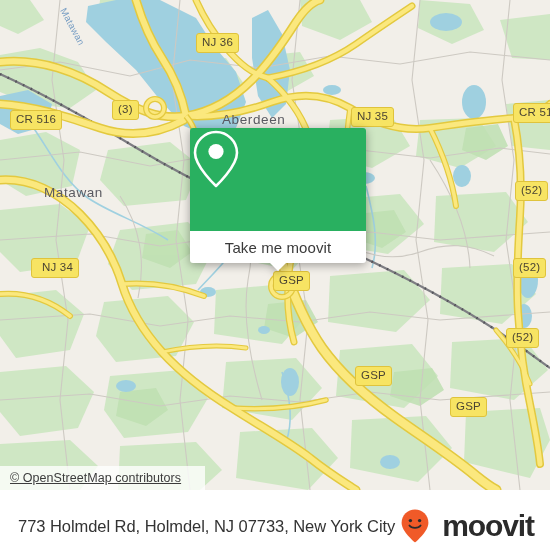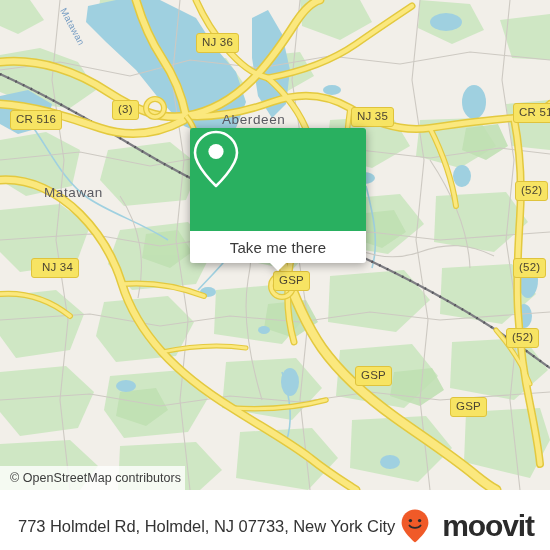--- a/index.html
+++ b/index.html
@@ -110,25 +110,26 @@
 
   
   #attribution {
     position: absolute;
     left: 0;
     top: 466px;
     height: 24px;
     background: rgba(255,255,255,0.78);
     display: inline-flex;
     align-items: center;
-    padding: 0 4px 0 10px;
+    padding: 0 24px 0 10px;
     font-size: 12.5px;
     color: #3c3c3c;
     letter-spacing: .05px;
     white-space: nowrap;
+    text-decoration: underline;
   }
 
   
   #bottom-bar {
     position: absolute;
     left: 0;
     top: 490px;
     width: 550px;
     height: 72px;
     background: #ffffff;
@@ -337,21 +338,21 @@
     <div class="shield big" style="left:450px; top:397px;">GSP</div>
 
     <div id="popup">
       <div id="popup-image" style="background:#29b060;">
         <svg width="52" height="62" viewBox="0 0 52 62">
           <path d="M26 4 C14.5 4 5 13.3 5 24.8 C5 38.5 26 58 26 58 C26 58 47 38.5 47 24.8 C47 13.3 37.5 4 26 4 Z" fill="none" stroke="#ffffff" stroke-width="2.6" stroke-linejoin="round"></path>
           <circle cx="26" cy="23.5" r="7.6" fill="#ffffff"></circle>
         </svg>
       </div>
       <div id="popup-footer">
-        <span id="popup-label">Take me there</span>
+        <span id="popup-label">Take me moovit</span>
       </div>
       <div id="popup-tail"></div>
     </div>
 
     <div id="attribution">
       <span>© OpenStreetMap contributors</span>
     </div>
   </div>
 
   <div id="bottom-bar">

